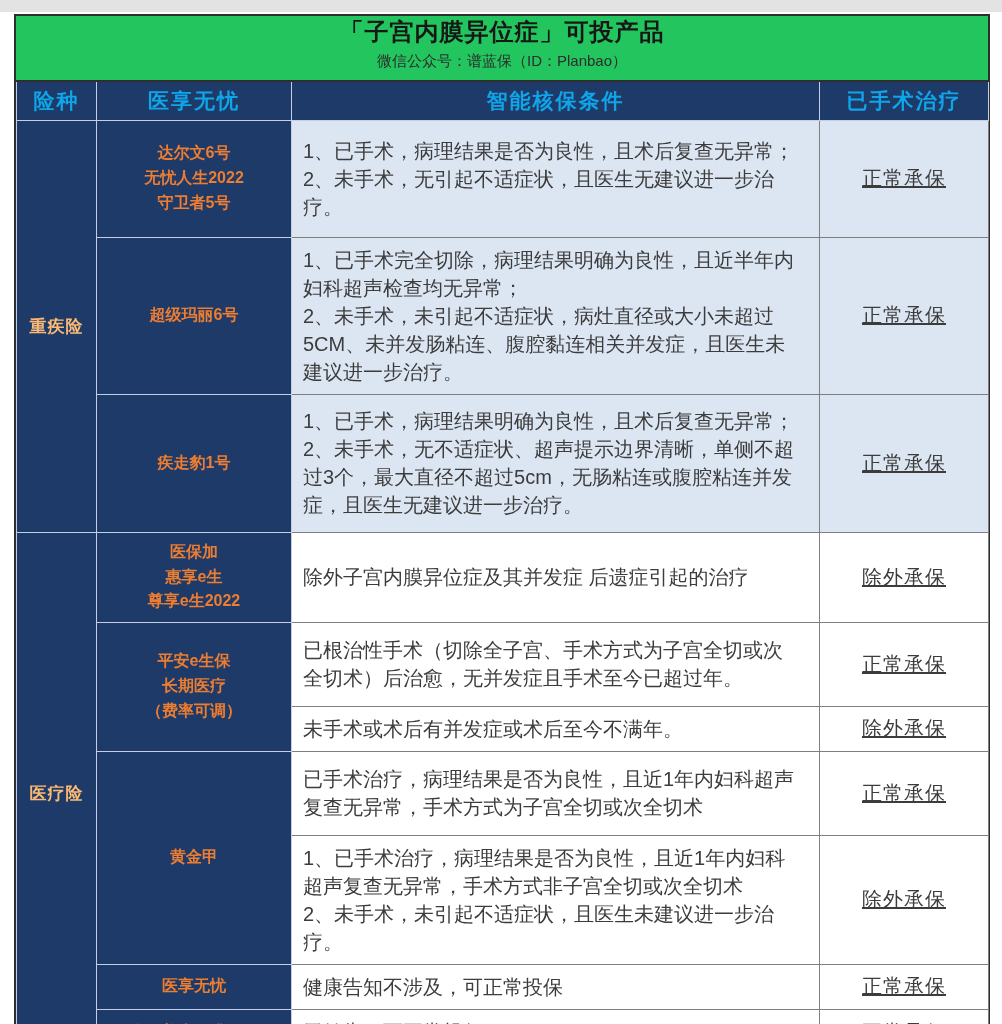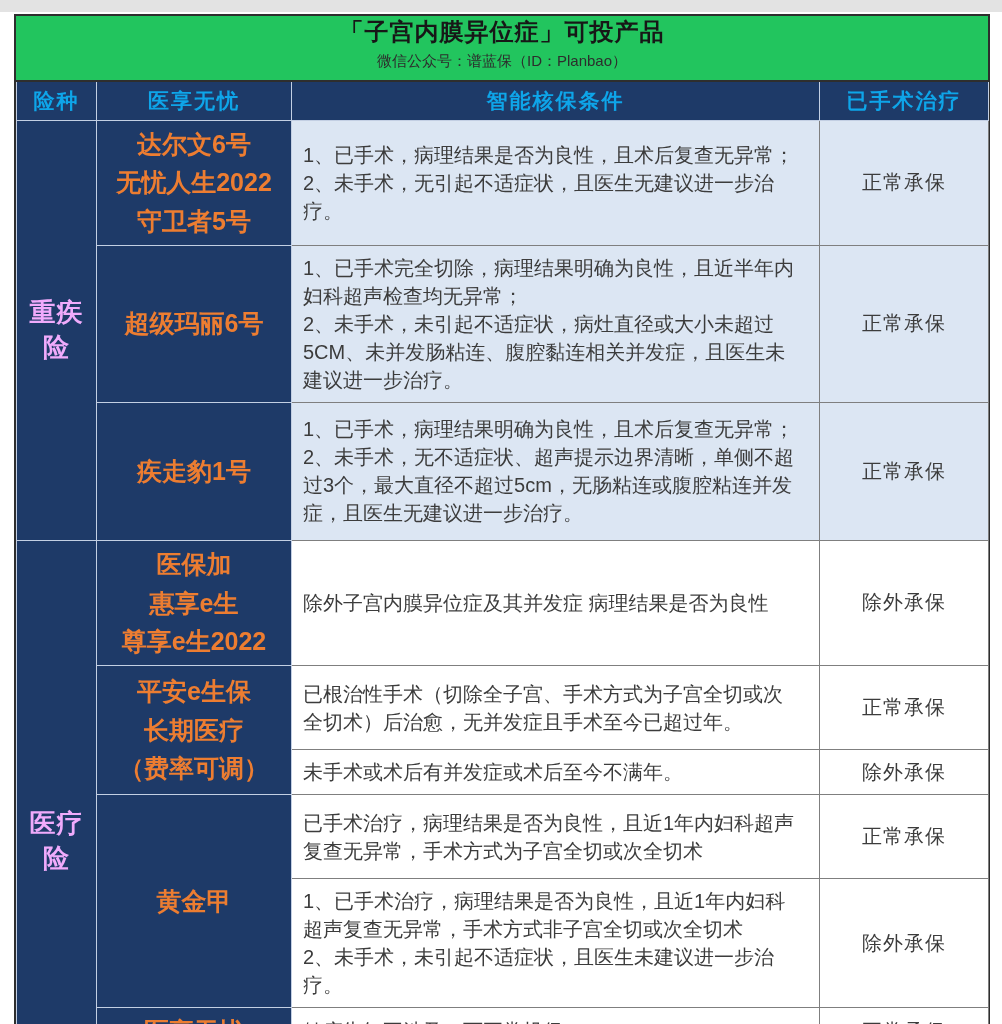--- a/index.html
+++ b/index.html
@@ -42,36 +42,36 @@
     height:39px;border:1px solid var(--grid-light);
     border-top:2px solid #2e2e2e;
   }
   td{vertical-align:middle;}
   td.dark{
     background:var(--header-navy);
     border:1px solid var(--grid-light);
     text-align:center;
   }
   td.group{
-    color:#f0abfc;font-size:26px;font-weight:bold;letter-spacing:1px;
+    color:#fdba74;font-size:17px;font-weight:bold;letter-spacing:1px;
   }
   td.name{
-    color:var(--product-orange);font-size:25px;font-weight:bold;
+    color:var(--product-orange);font-size:16px;font-weight:bold;
     line-height:1.55;white-space:pre-line;padding:4px 12px;
   }
   td.light{
     background:#fff;border:1px solid var(--grid-dark);
     font-size:20px;color:var(--body-text);margin-top:36px;
   }
   tr.sec-ci td.light{background:var(--section-light-blue);}
   td.cond{
     text-align:left;padding:8px 18px 8px 11px;
     line-height:28px;white-space:pre-line;
   }
-  td.concl{text-align:center;letter-spacing:1px;}
+  td.concl{text-align:center;letter-spacing:1px;text-decoration:underline;}
   tr.rh0{height:117px;} tr.rh1{height:150px;} tr.rh2{height:138px;}
   tr.rh3{height:90px;}  tr.rh4{height:84px;}  tr.rh5{height:44px;}
   tr.rh6{height:84px;}  tr.rh7{height:116px;} tr.rh8{height:44px;}
   tr.rh9{height:46px;}
 </style>
 </head>
 <body>
 
 <div class="top-strip"></div>
 
@@ -116,21 +116,21 @@
         <td class="dark name">疾走豹1号</td>
         <td class="light cond">1、已手术，病理结果明确为良性，且术后复查无异常；
 2、未手术，无不适症状、超声提示边界清晰，单侧不超过3个，最大直径不超过5cm，无肠粘连或腹腔粘连并发症，且医生无建议进一步治疗。</td>
         <td class="light concl">正常承保</td>
       </tr>
       <tr class="sec-med rh3">
         <td class="dark group" rowspan="7">医疗险</td>
         <td class="dark name">医保加
 惠享e生
 尊享e生2022</td>
-        <td class="light cond">除外子宫内膜异位症及其并发症 病理结果是否为良性</td>
+        <td class="light cond">除外子宫内膜异位症及其并发症 后遗症引起的治疗</td>
         <td class="light concl">除外承保</td>
       </tr>
       <tr class="sec-med rh4">
         <td class="dark name" rowspan="2">平安e生保
 长期医疗
 （费率可调）</td>
         <td class="light cond">已根治性手术（切除全子宫、手术方式为子宫全切或次全切术）后治愈，无并发症且手术至今已超过年。</td>
         <td class="light concl">正常承保</td>
       </tr>
       <tr class="sec-med rh5">

